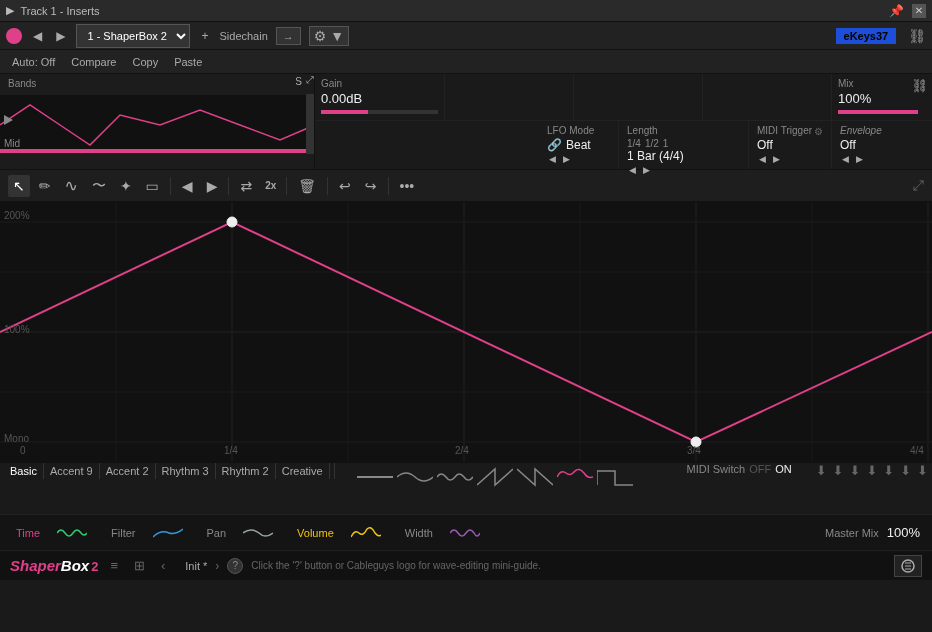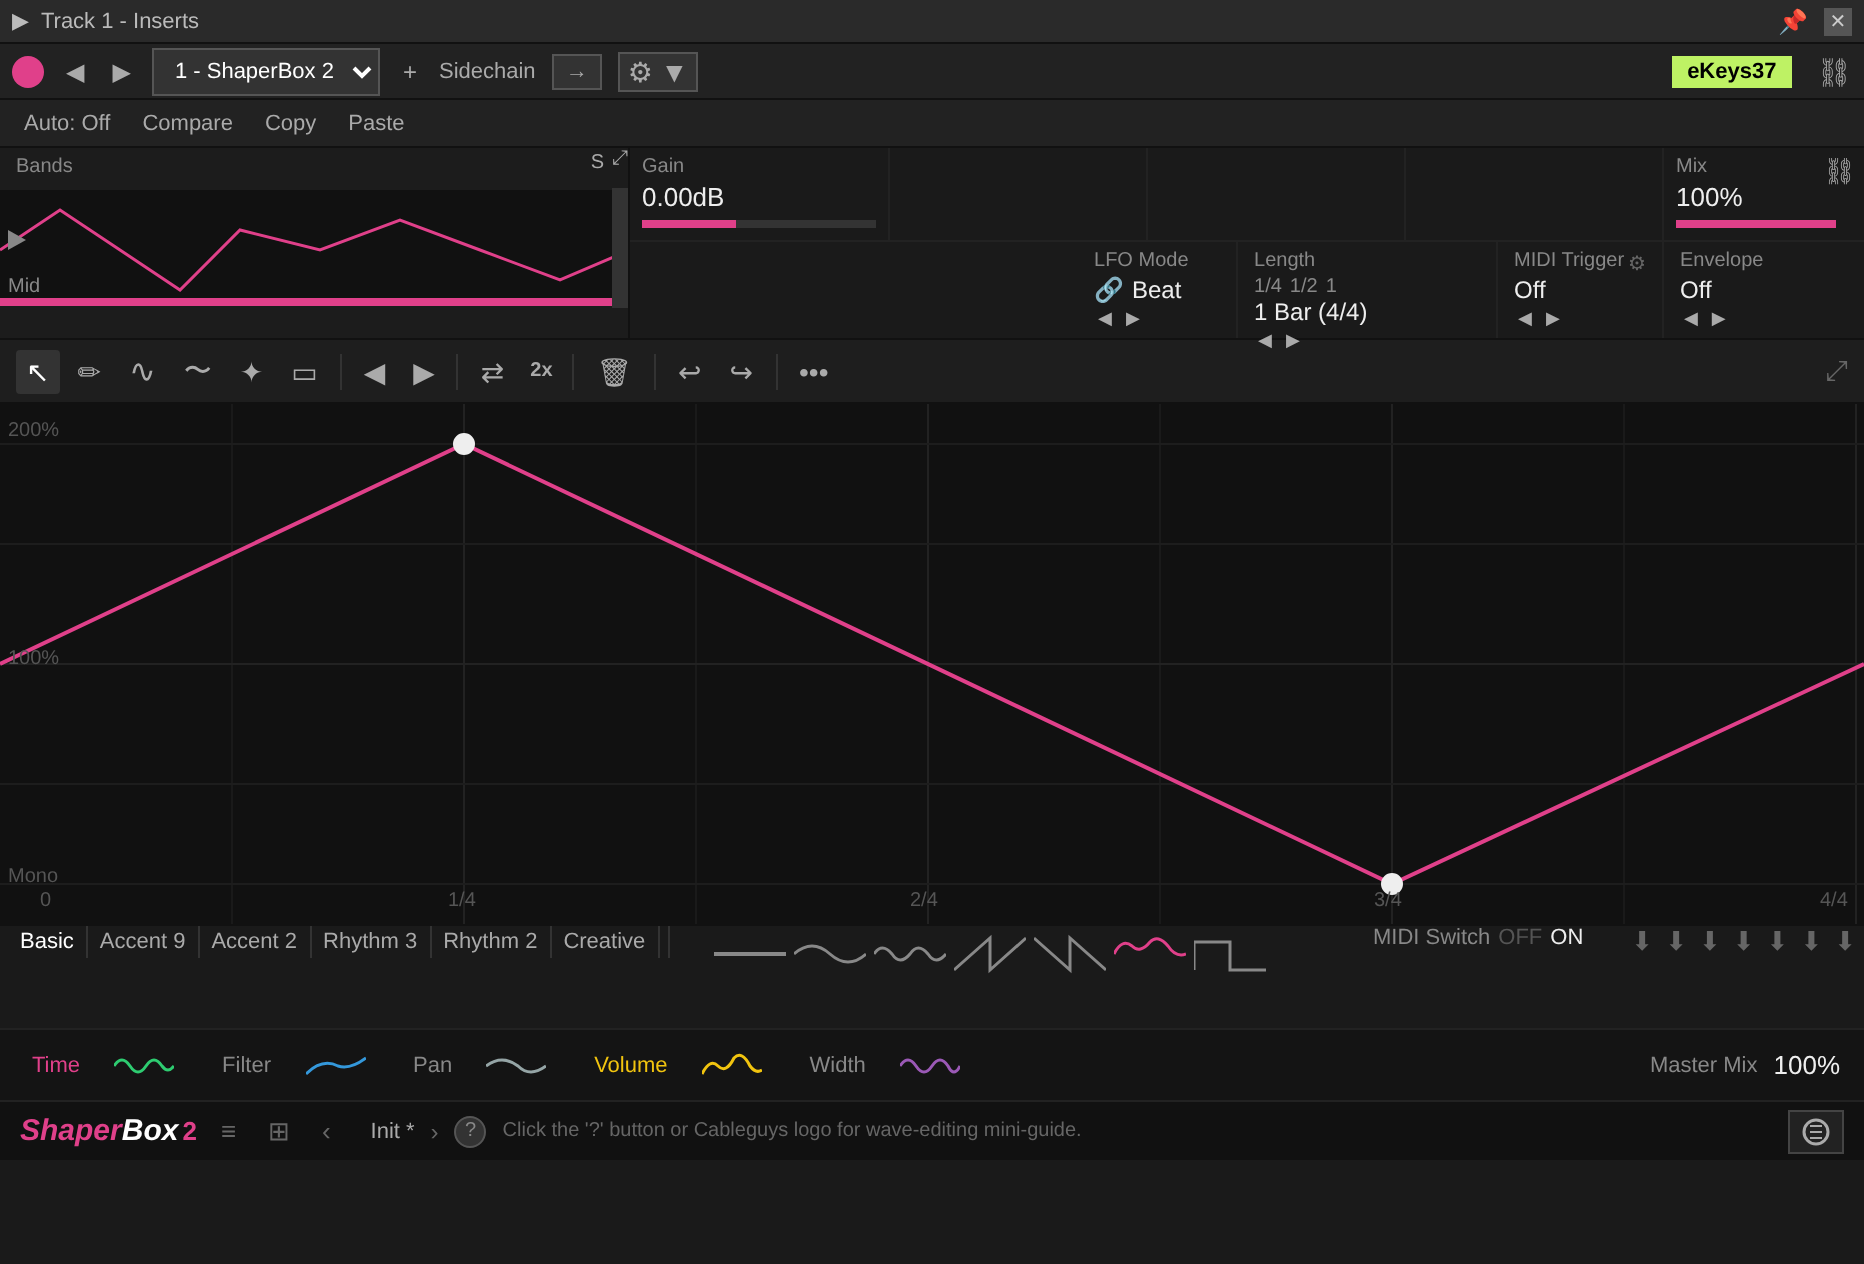--- a/index.html
+++ b/index.html
@@ -89,21 +89,21 @@
     }
     .sidechain-btn {
       background: #333;
       border: 1px solid #555;
       color: #aaa;
       font-size: 11px;
       padding: 2px 6px;
       cursor: pointer;
     }
     .ekeys-badge {
-      background: #bef264;
+      background: #1d4ed8;
       color: #000;
       font-size: 11px;
       font-weight: bold;
       padding: 2px 8px;
       margin-left: auto;
     }
     .link-icon {
       color: #aaa;
       font-size: 14px;
       margin-left: 4px;
@@ -344,21 +344,21 @@
       font-size: 10px;
       color: #666;
       margin-left: 2px;
     }
 
     
     #envelope-section {
       padding: 4px 8px;
       min-width: 100px;
     }
-    .envelope-label { font-size: 10px; color: #888; }
+    .envelope-label { font-size: 10px; color: #888; font-style: italic; }
     .envelope-value { font-size: 12px; color: #eee; margin-top: 2px; }
 
     
     #toolbar {
       display: flex;
       align-items: center;
       background: #1e1e1e;
       height: 32px;
       padding: 0 8px;
       gap: 4px;

